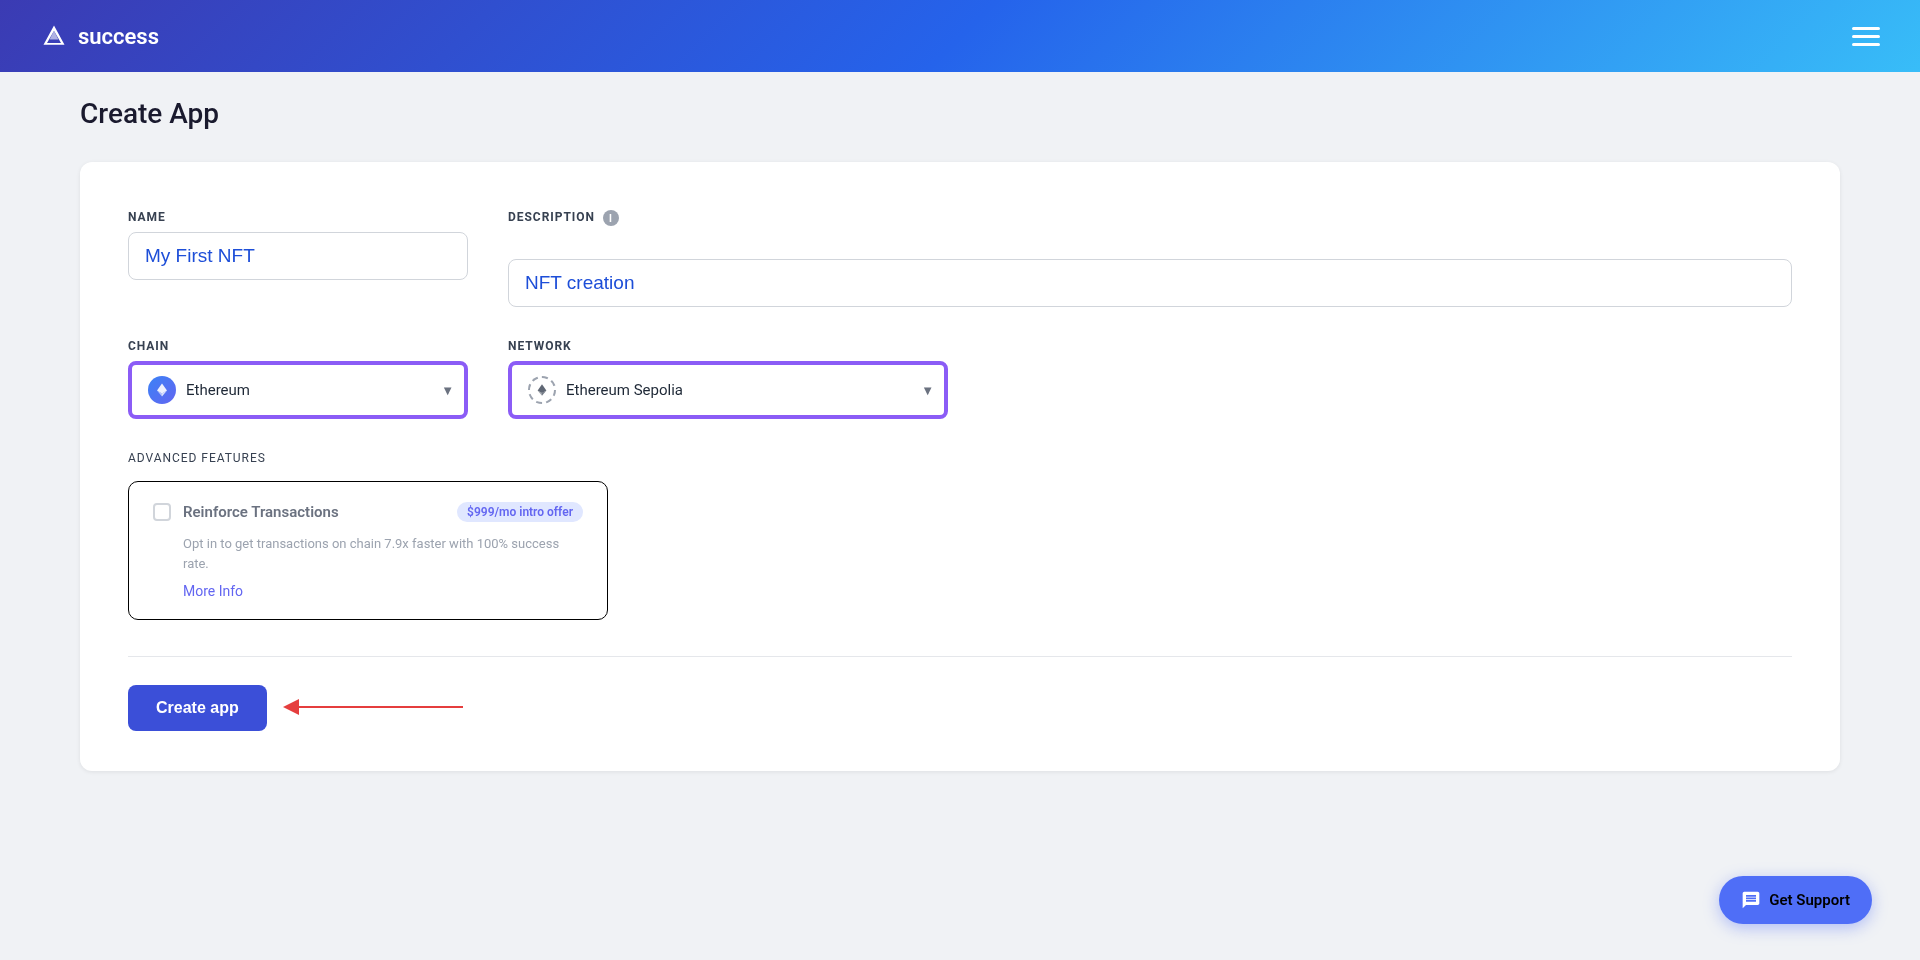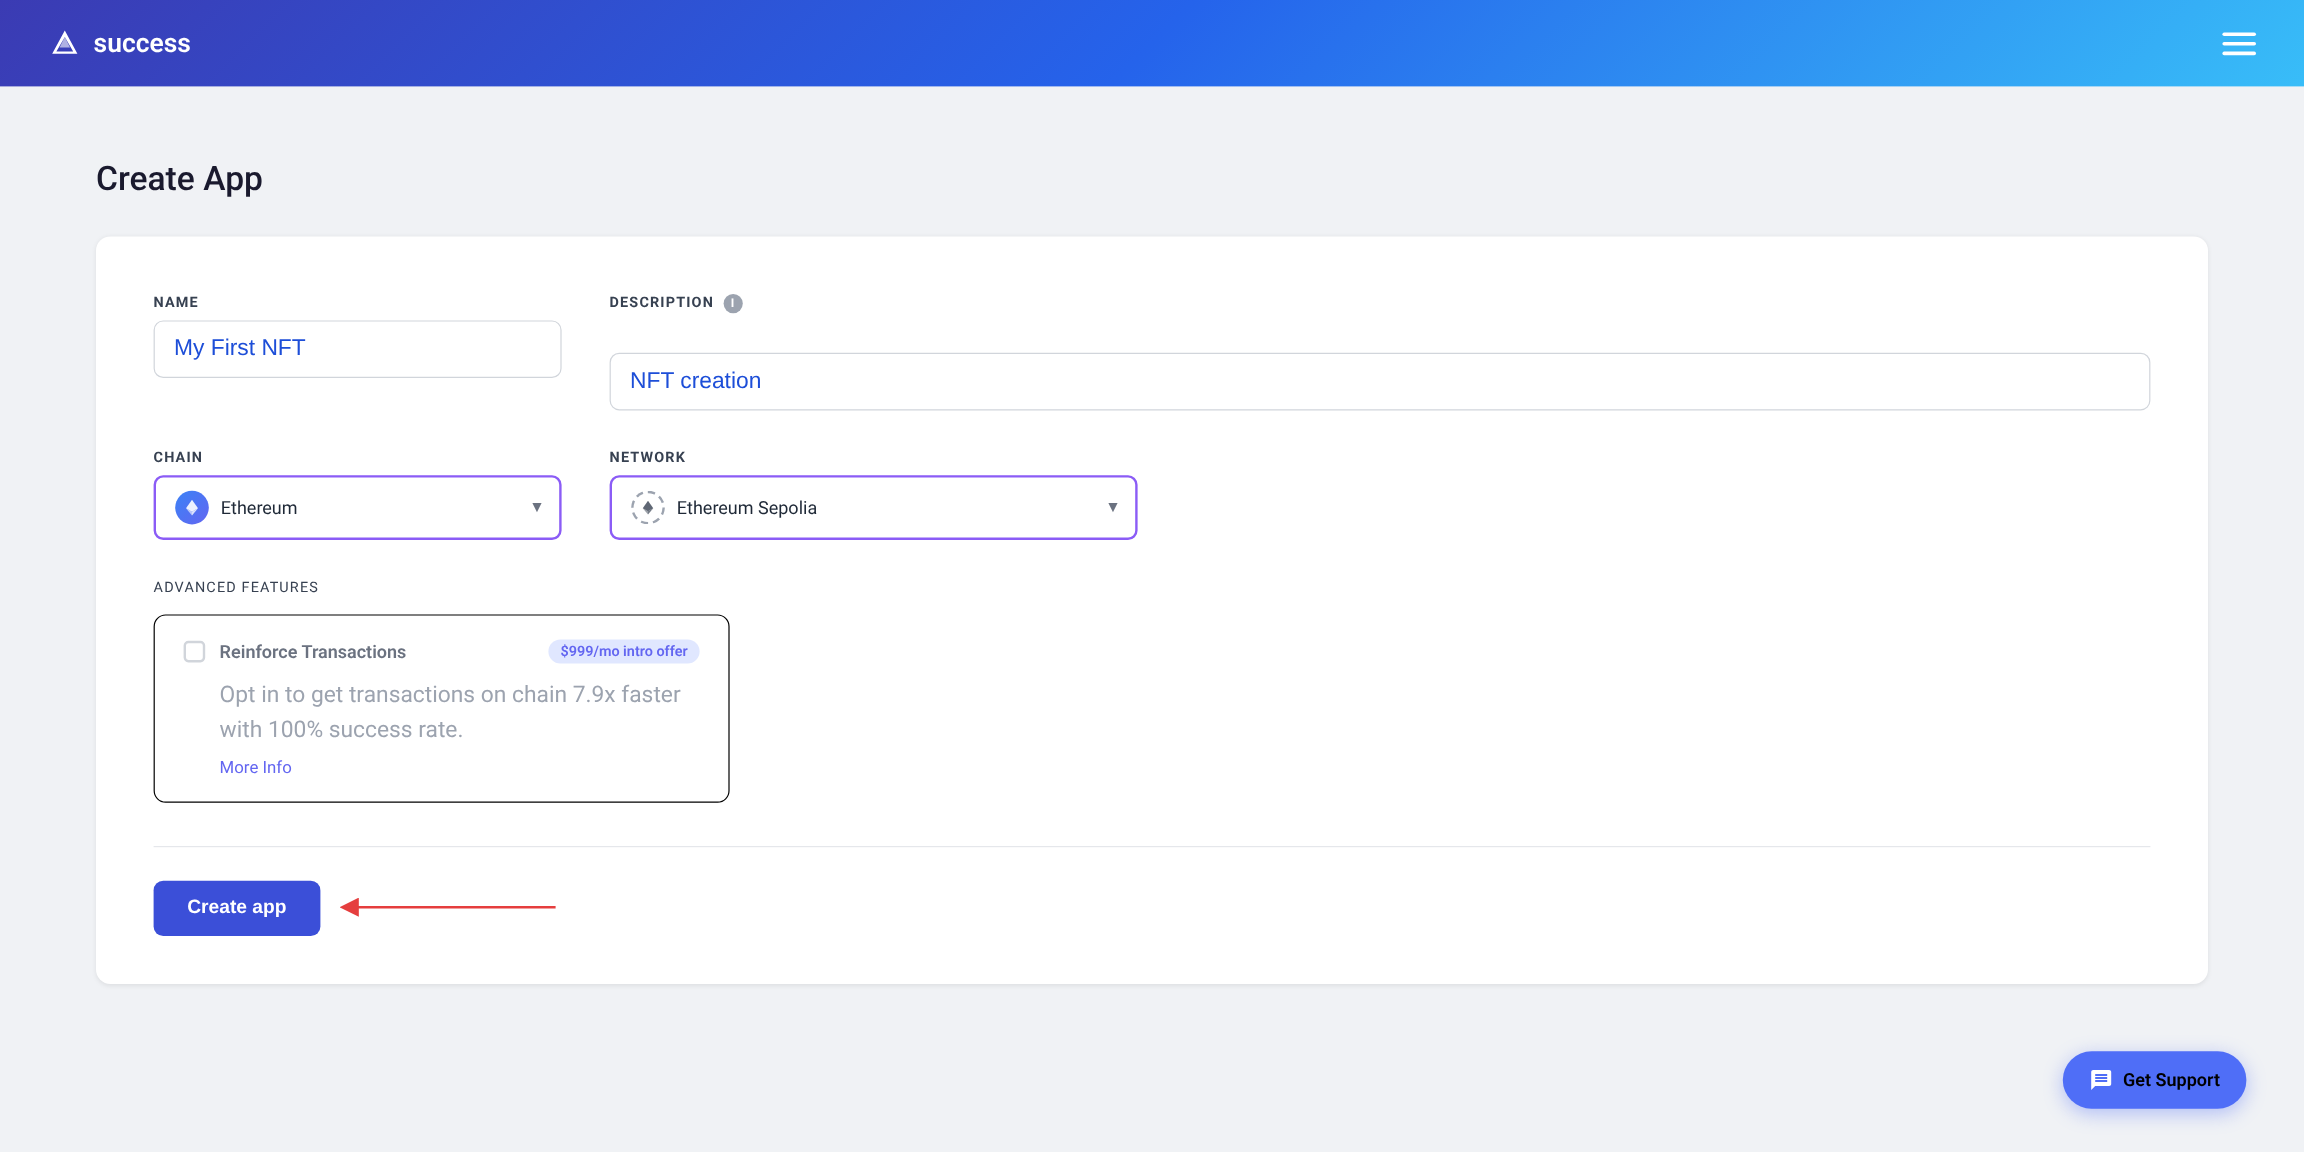--- a/index.html
+++ b/index.html
@@ -39,21 +39,21 @@
     .hamburger span {
       display: block;
       width: 28px;
       height: 3px;
       background: white;
       border-radius: 2px;
     }
 
     
     .main-content {
-      padding: 60px 80px;
+      padding: 25px 80px;
     }
     .page-title {
       font-size: 28px;
       font-weight: 500;
       color: #1a1a2e;
       margin-bottom: 32px;
     }
 
     
     .form-card {
@@ -107,21 +107,21 @@
       color: #1d4ed8;
       outline: none;
       width: 100%;
     }
 
     
     .select-wrapper {
       position: relative;
     }
     .select-display {
-      border: 2px solid #8b5cf6;
+      border: 4px solid #8b5cf6;
       border-radius: 8px;
       padding: 11px 40px 11px 16px;
       font-size: 15px;
       color: #1f2937;
       background: white;
       cursor: pointer;
       display: flex;
       align-items: center;
       gap: 10px;
       width: 100%;
@@ -196,21 +196,21 @@
     .badge {
       background: #e0e7ff;
       color: #6366f1;
       font-size: 12px;
       font-weight: 600;
       padding: 3px 10px;
       border-radius: 20px;
       margin-left: auto;
     }
     .feature-desc {
-      font-size: 19px;
+      font-size: 13px;
       color: #9ca3af;
       line-height: 1.5;
       margin-bottom: 10px;
       padding-left: 30px;
     }
     .more-info-link {
       font-size: 14px;
       color: #6366f1;
       cursor: pointer;
       padding-left: 30px;

